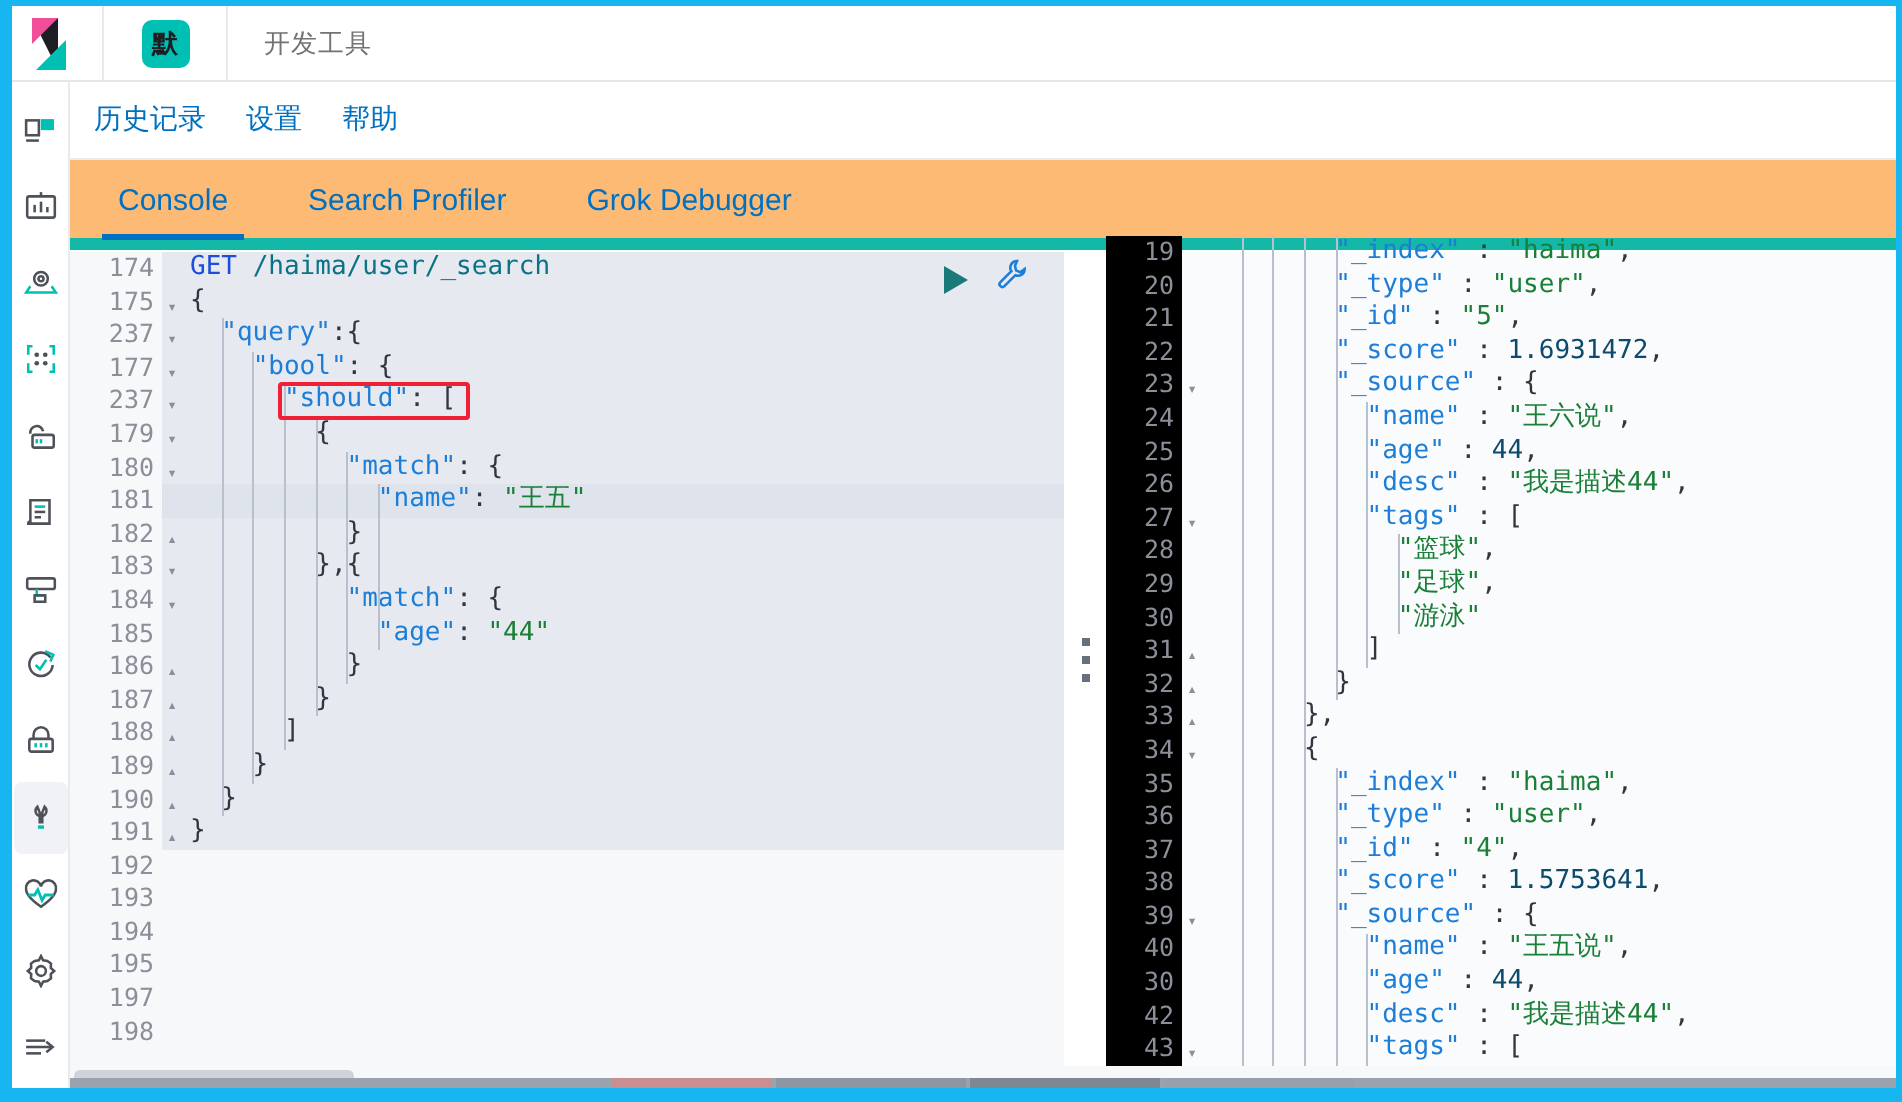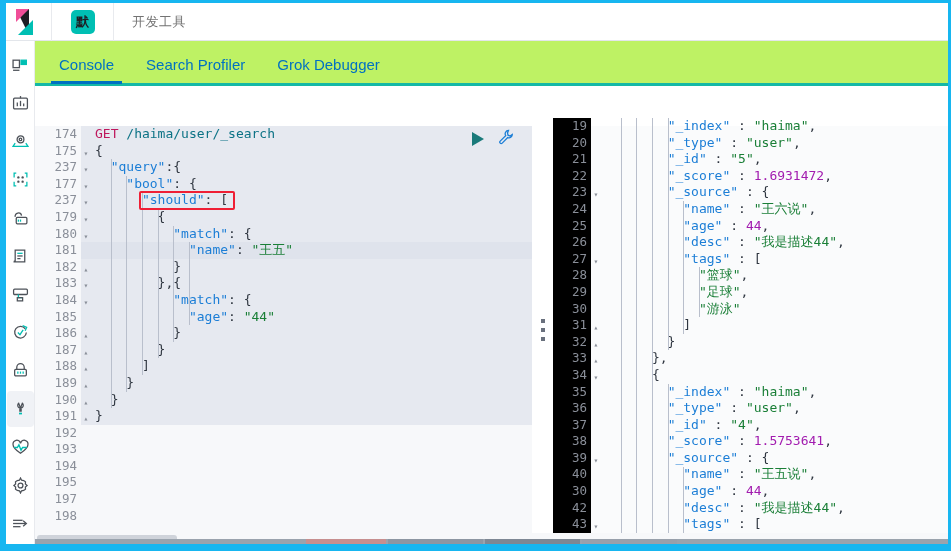--- a/index.html
+++ b/index.html
@@ -70,22 +70,22 @@
     background:#ffffff; overflow:hidden;
   }
   .menubar {
     height:39px; display:flex; align-items:center; gap:16px; padding-left:10px;
     border-bottom:1px solid #e9ebef; background:#fff;
   }
   .menubar a {
     font-size:14px; color:#0071c2; text-decoration:none; padding:2px 2px;
   }
   .tabbar {
-    height:45px; display:flex; align-items:flex-end; gap:0; padding-left:8px;
-    border-bottom:3px solid #14b8a6; background:#bef264;
+    height:45px; display:flex; align-items:flex-end; gap:8px; padding-left:8px;
+    border-bottom:6px solid #14b8a6; background:#fdba74;
   }
   .tab {
     font-size:15px; color:#0071c2; padding:0 16px 11px 16px;
     position:relative; cursor:pointer; line-height:1;
   }
   .tab.active::after {
     content:""; position:absolute; left:8px; right:8px; bottom:-1px;
     height:3px; background:#0071c2;
   }
 
@@ -115,25 +115,25 @@
     width:46px; flex:0 0 46px; text-align:right; padding-right:4px;
     color:#8a8f99; background:#f7f8fa; user-select:none;
     font-size:12.5px;
   }
   .pane-right .gutter { background:#000000; width:38px; flex:0 0 38px; }
   .fold { width:10px; flex:0 0 10px; color:#8a8f99; font-size:8px; text-align:center;
           padding-top:3px; background:inherit; }
   .code { padding-left:4px; flex:1; position:relative; }
 
   
-  .k-method { color:#be185d;margin-top:44px; }
+  .k-method { color:#1d4ed8;margin-top:44px; }
   .k-url    { color:#0b7285; }
   .k-key    { color:#1c7ed6; }
   .k-str    { color:#1a7f37; }
-  .k-num    { color:#a21caf; }
+  .k-num    { color:#0c4a6e; }
   .k-pun    { color:#2f3640; }
   .k-plain  { color:#2f3640; }
 
   .indent-guides { position:absolute; left:0; top:0; bottom:0; width:100%; pointer-events:none; }
   .iguide { position:absolute; top:0; bottom:0; width:1px; background:#b9bfcc; }
 
   .redbox {
     position:absolute; border:2px solid #ef1f35; border-radius:2px;
     pointer-events:none;
   }
@@ -275,20 +275,25 @@
         <line x1="1" y1="5" x2="10" y2="5"></line>
           <line x1="1" y1="8" x2="13" y2="8"></line>
         <polyline points="10.5,5.5 13.5,8 10.5,10.5" fill="none"></polyline>
           <line x1="1" y1="11" x2="8" y2="11"></line>
       </svg>
     </div>
   </div>
 
   <div class="main">
 
+    <div class="menubar">
+      <a href="#">历史记录</a>
+      <a href="#">设置</a>
+      <a href="#">帮助</a>
+    </div>
 
     <div class="tabbar">
       <div class="tab active">Console</div>
       <div class="tab">Search Profiler</div>
       <div class="tab">Grok Debugger</div>
     </div>
 
     <div class="split">
 
       <div class="pane-left">

